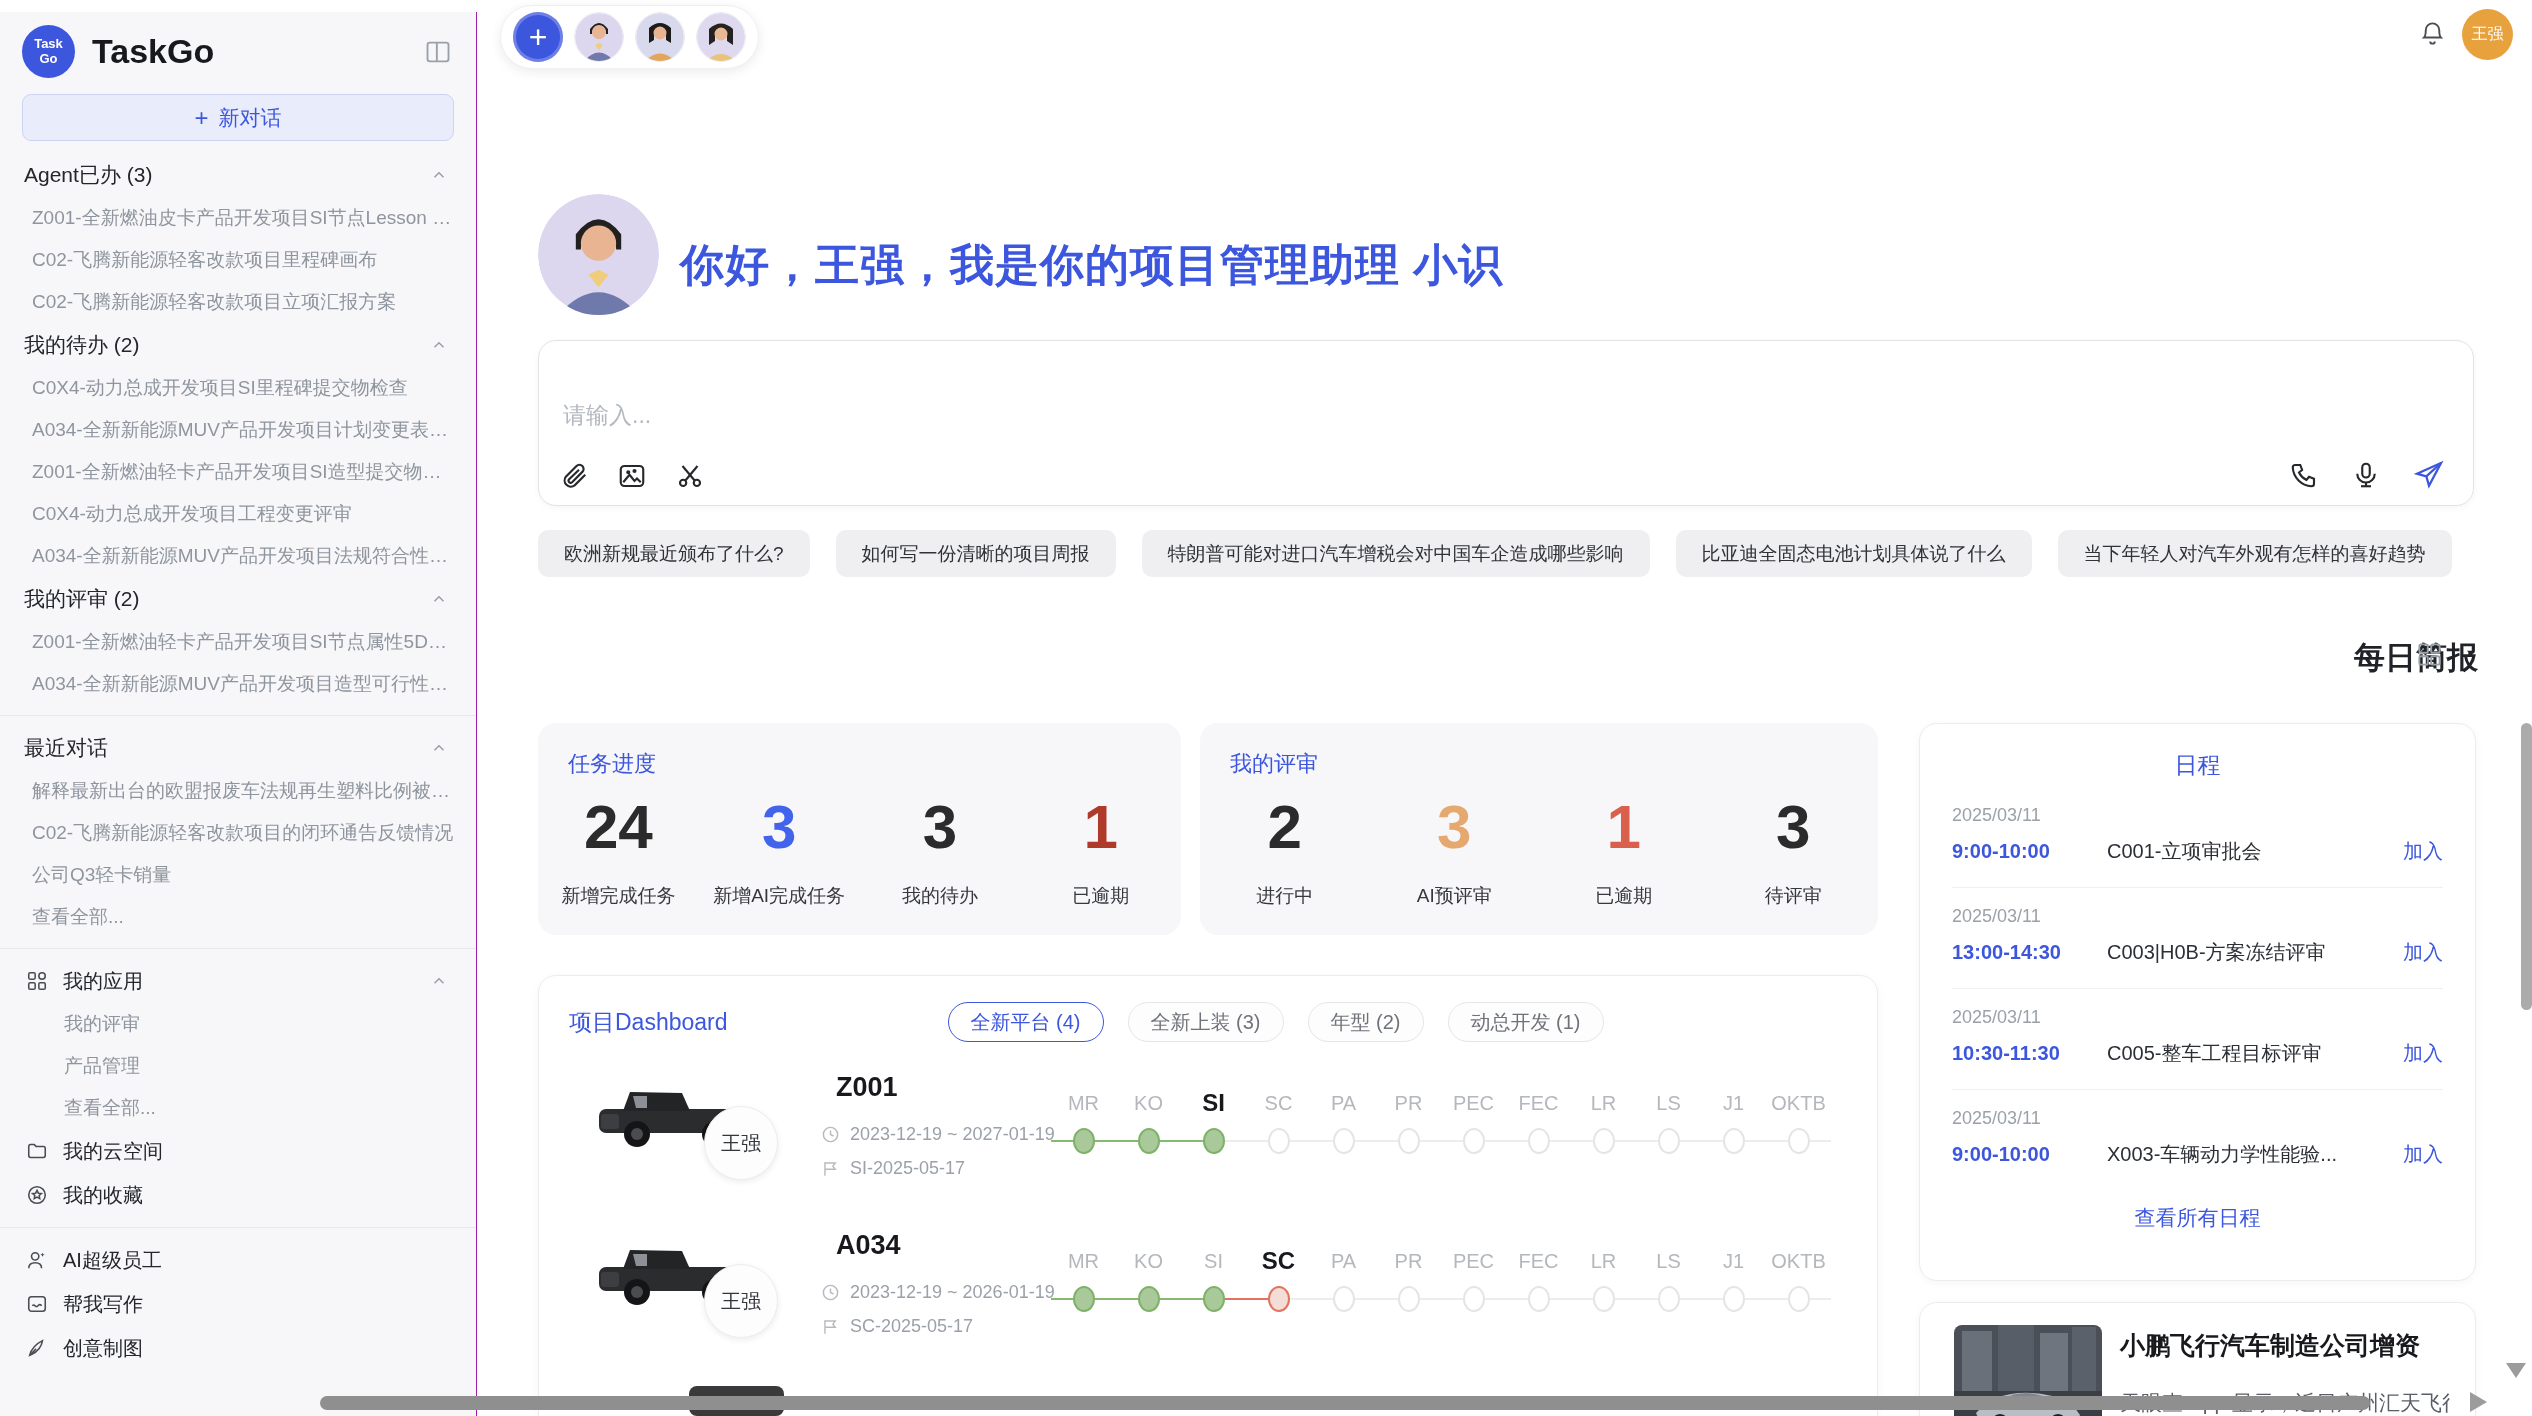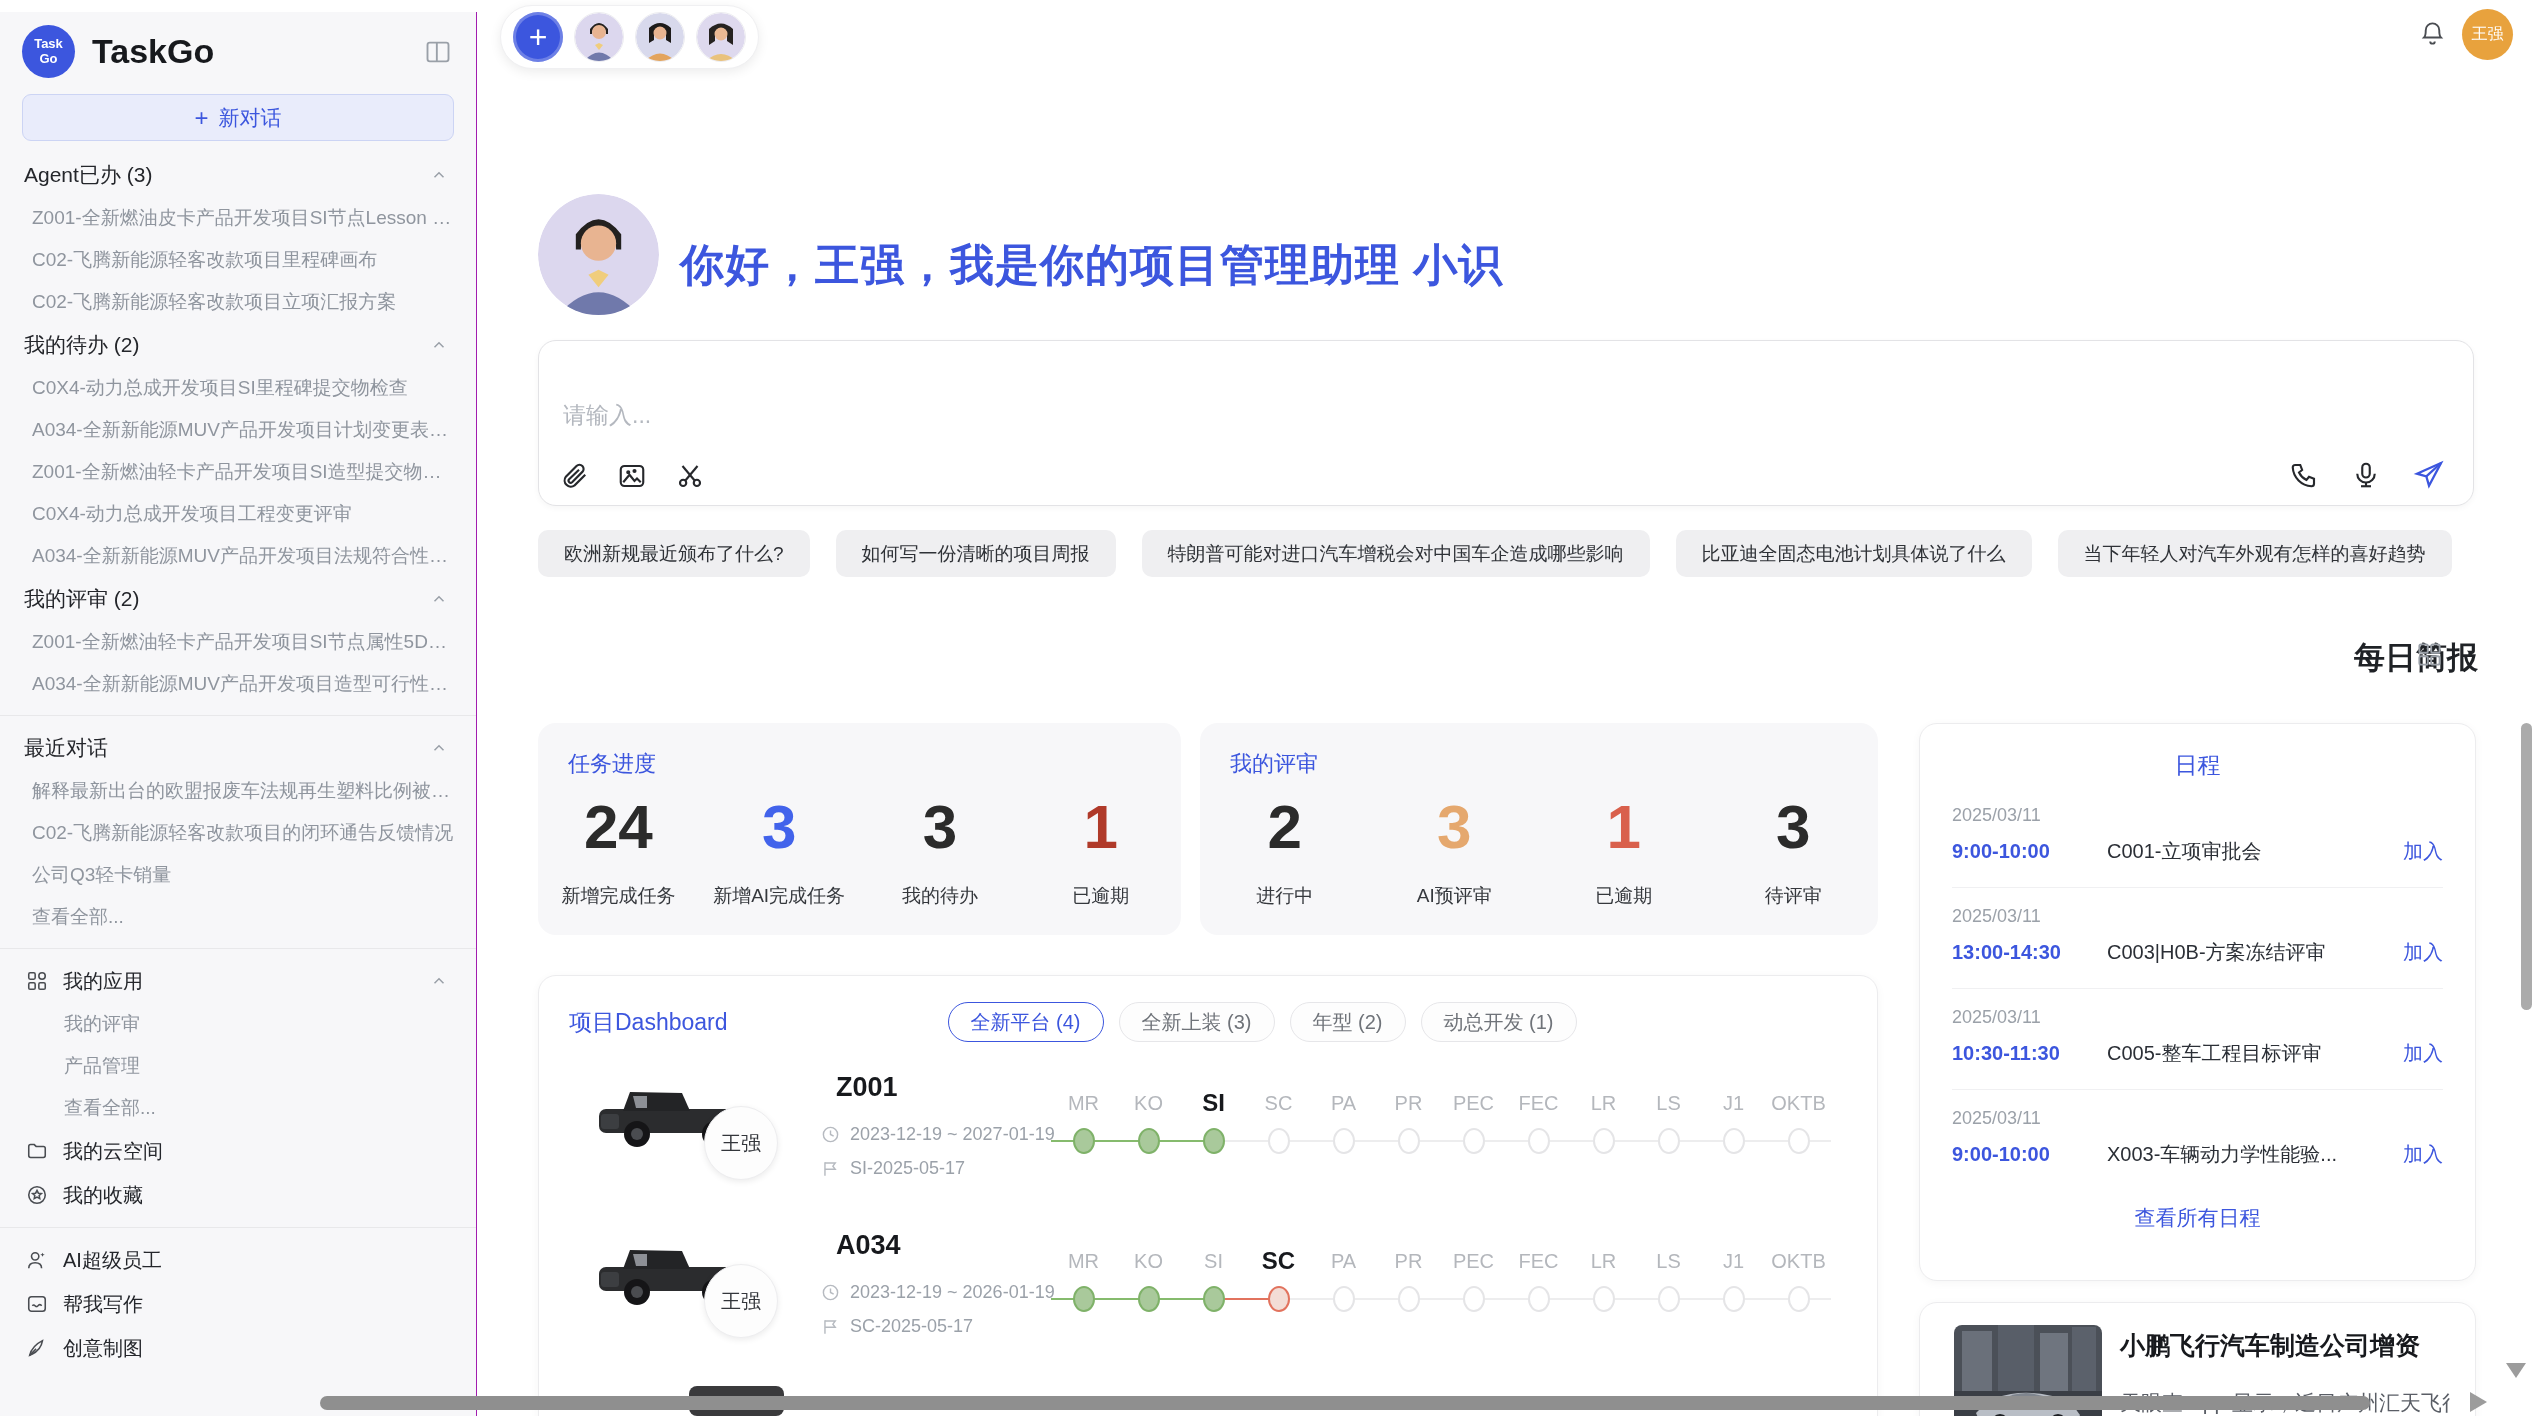--- a/index.html
+++ b/index.html
@@ -83,21 +83,21 @@
   .sched-row{display:flex;align-items:center;margin-top:12px;}
   .sched-time{width:155px;font-size:20px;font-weight:bold;color:var(--accent,#3c56de);}
   .sched-name{flex:1;font-size:20px;color:#2b2f36;white-space:nowrap;overflow:hidden;text-overflow:ellipsis;}
   .sched-join{font-size:20px;color:var(--accent,#3c56de);cursor:pointer;margin-left:12px;}
   .sched-viewall{text-align:center;font-size:21px;color:var(--accent,#3c56de);margin-top:14px;cursor:pointer;}
 
   .dash-card{position:absolute;left:61px;top:975px;width:1340px;height:480px;background:#fff;
     border:1px solid #ececee;border-radius:18px;box-shadow:0 2px 10px rgba(0,0,0,.04);overflow:hidden;}
   .dash-header{display:flex;align-items:center;padding:26px 30px 0;}
   .dash-title{font-size:23px;color:var(--accent,#3c56de);}
-  .dash-filters{display:flex;gap:15px;margin-left:220px;justify-content:center;}
+  .dash-filters{display:flex;gap:24px;margin-left:220px;justify-content:center;}
   .filter{height:40px;display:flex;align-items:center;padding:0 22px;border-radius:20px;font-size:20px;
     background:#fdfdfd;border:1px solid #e6e6e9;color:#6f7379;cursor:pointer;white-space:nowrap;}
   .filter.active{border:1px solid var(--accent,#3c56de);color:var(--accent,#3c56de);background:#fff;}
 
   .proj-img{position:absolute;left:52px;width:170px;height:90px;}
   .owner{position:absolute;width:74px;height:74px;border-radius:50%;background:#fdfdfd;border:1px solid #ededef;
     box-shadow:0 2px 6px rgba(0,0,0,.08);display:flex;align-items:center;justify-content:center;font-size:20px;color:#33363b;}
   .proj-code{position:absolute;left:282px;font-size:27px;font-weight:bold;color:#17191d;margin-left:15px;}
   .proj-meta{position:absolute;left:282px;display:flex;align-items:center;gap:10px;font-size:18px;color:#9ba1a9;}
   .proj-meta svg{color:#b6bac0;}

